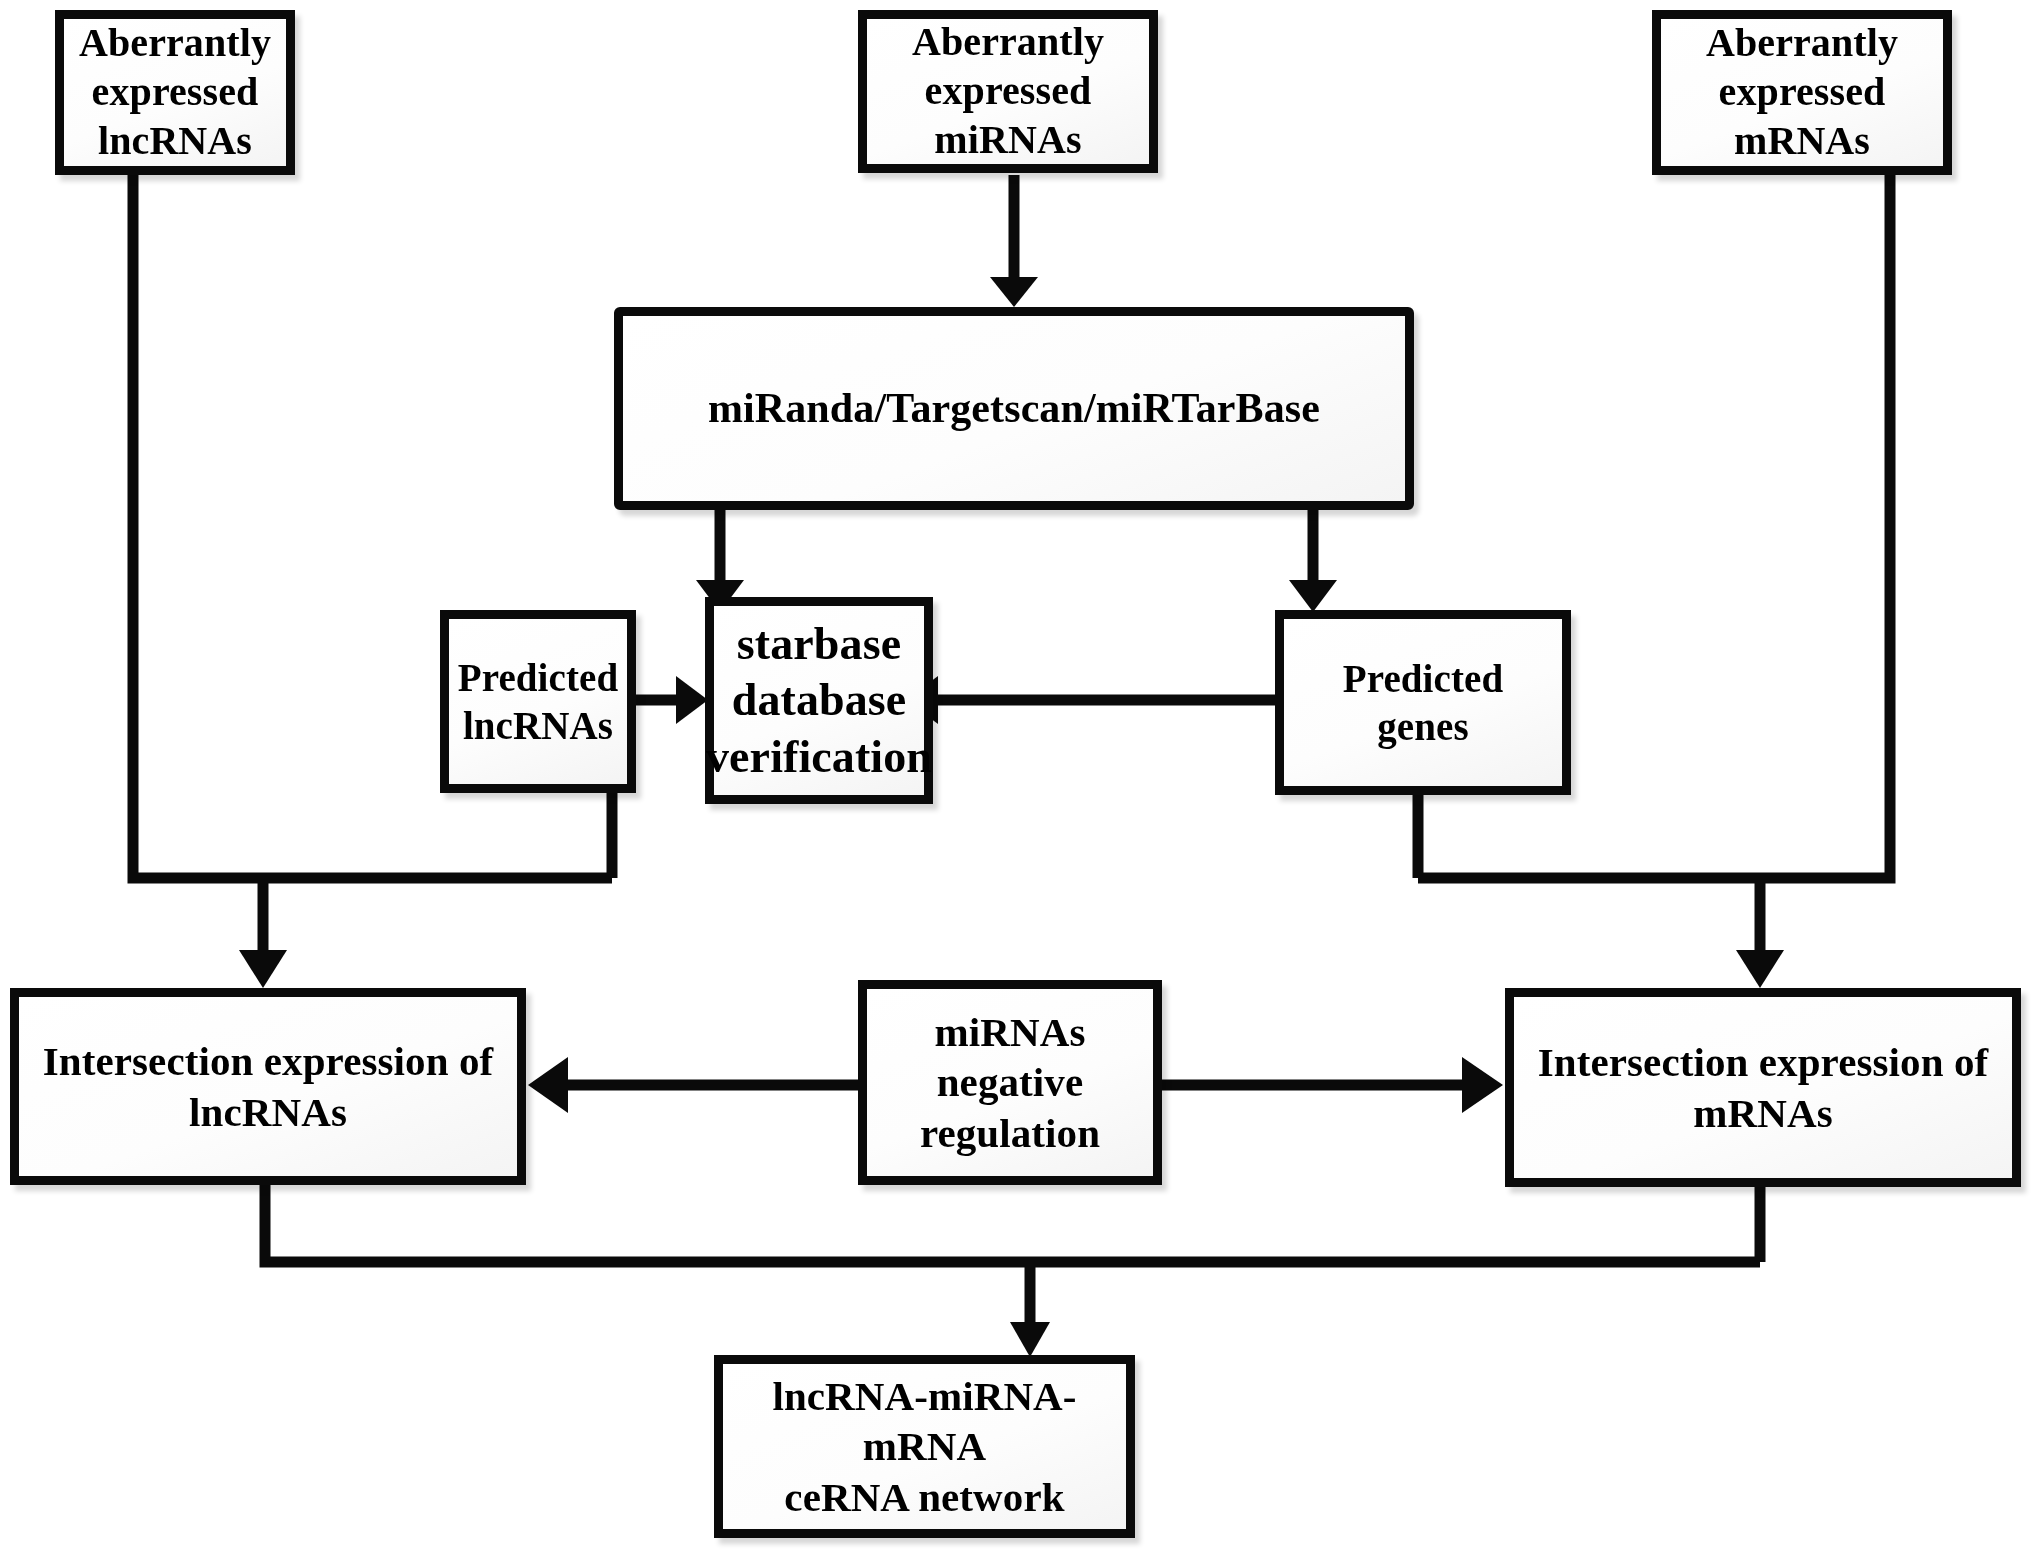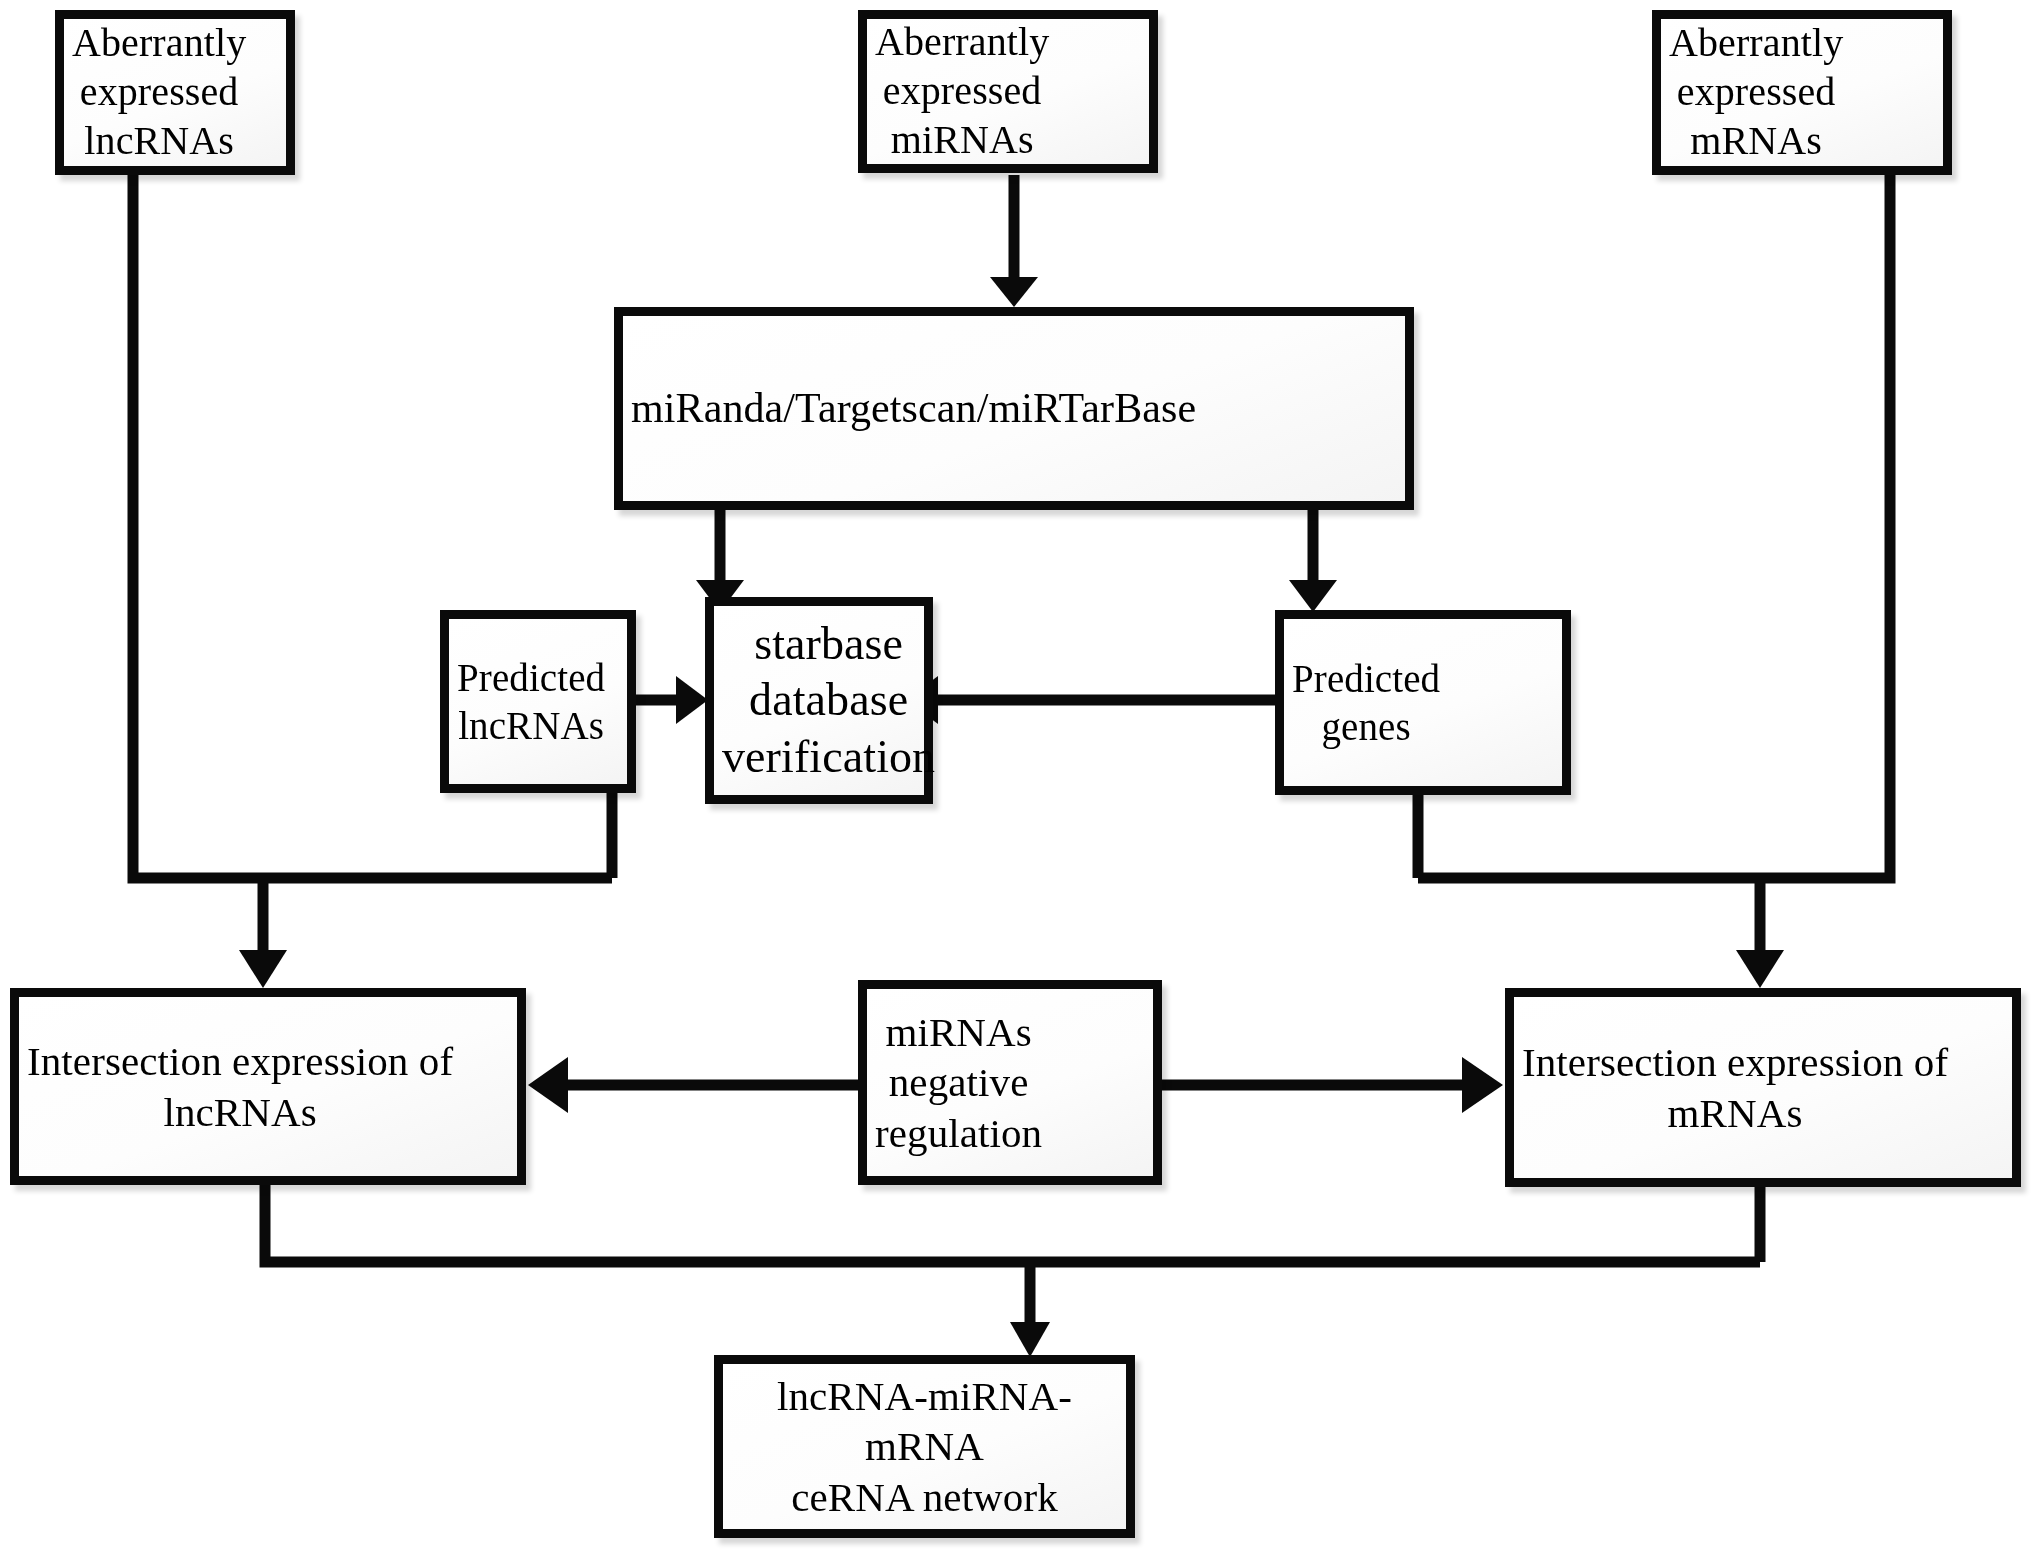--- a/index.html
+++ b/index.html
@@ -25,38 +25,38 @@
     height: 1559px;
     pointer-events: none;
   }
   .node {
     position: absolute;
     box-sizing: border-box;
     background: linear-gradient(160deg, #ffffff 0%, #fdfdfd 55%, #f4f4f4 100%);
     border: 9px solid #0a0a0a;
     display: flex;
     align-items: center;
-    justify-content: flex-start;
+    justify-content: center;
     text-align: center;
-    font-weight: normal;
+    font-weight: bold;
     color: #000000;
     line-height: 1.22;
     letter-spacing: 0.1px;
     box-shadow: 5px 6px 5px rgba(0,0,0,0.16);
     z-index: 2;
   }
   .node .label {
     display: block;
     padding: 0 8px;
     white-space: pre-line;
   }
   .n-lnc-src   { left: 55px;   top: 10px;   width: 240px; height: 165px; font-size: 40px; }
   .n-mir-src   { left: 858px;  top: 10px;   width: 300px; height: 163px; font-size: 40px; }
   .n-mrna-src  { left: 1652px; top: 10px;   width: 300px; height: 165px; font-size: 40px; }
-  .n-tools     { left: 614px;  top: 307px;  width: 800px; height: 203px; font-size: 42px; }
+  .n-tools     { left: 614px;  top: 307px;  width: 800px; height: 203px; font-size: 42px; border-radius: 6px; }
   .n-pred-lnc  { left: 440px;  top: 610px;  width: 196px; height: 183px; font-size: 39px; }
   .n-starbase  { left: 705px;  top: 597px;  width: 228px; height: 207px; font-size: 46px; }
   .n-pred-gene { left: 1275px; top: 610px;  width: 296px; height: 185px; font-size: 39px; }
   .n-int-lnc   { left: 10px;   top: 988px;  width: 516px; height: 197px; font-size: 41px; }
   .n-neg-reg   { left: 858px;  top: 980px;  width: 304px; height: 205px; font-size: 41px; }
   .n-int-mrna  { left: 1505px; top: 988px;  width: 516px; height: 199px; font-size: 41px; }
   .n-cerna     { left: 714px;  top: 1355px; width: 421px; height: 183px; font-size: 41px; }
 </style>
 </head>
 <body>

